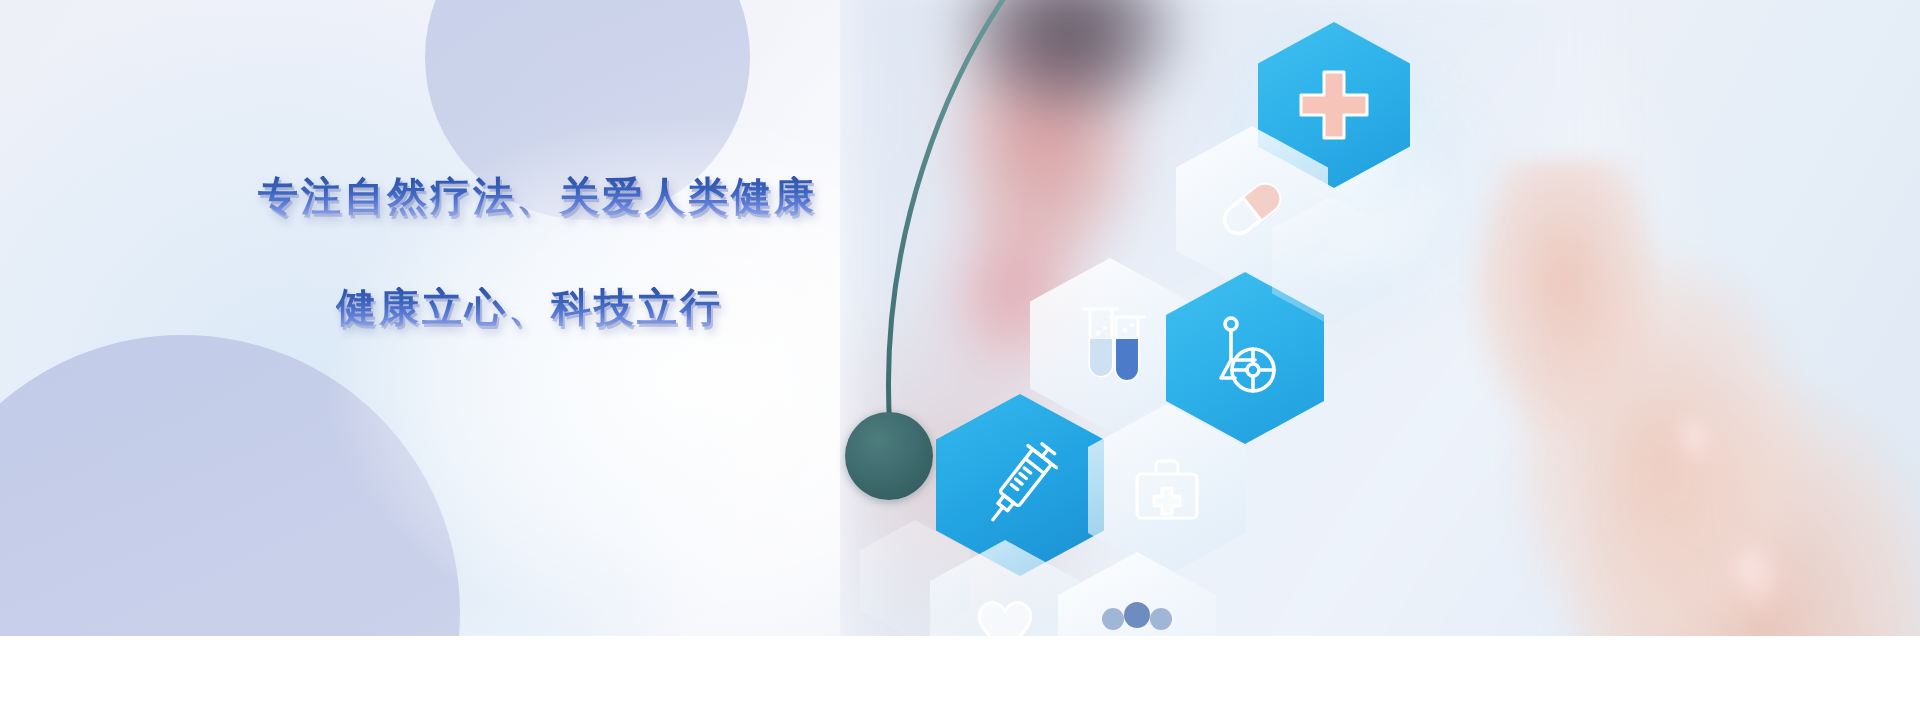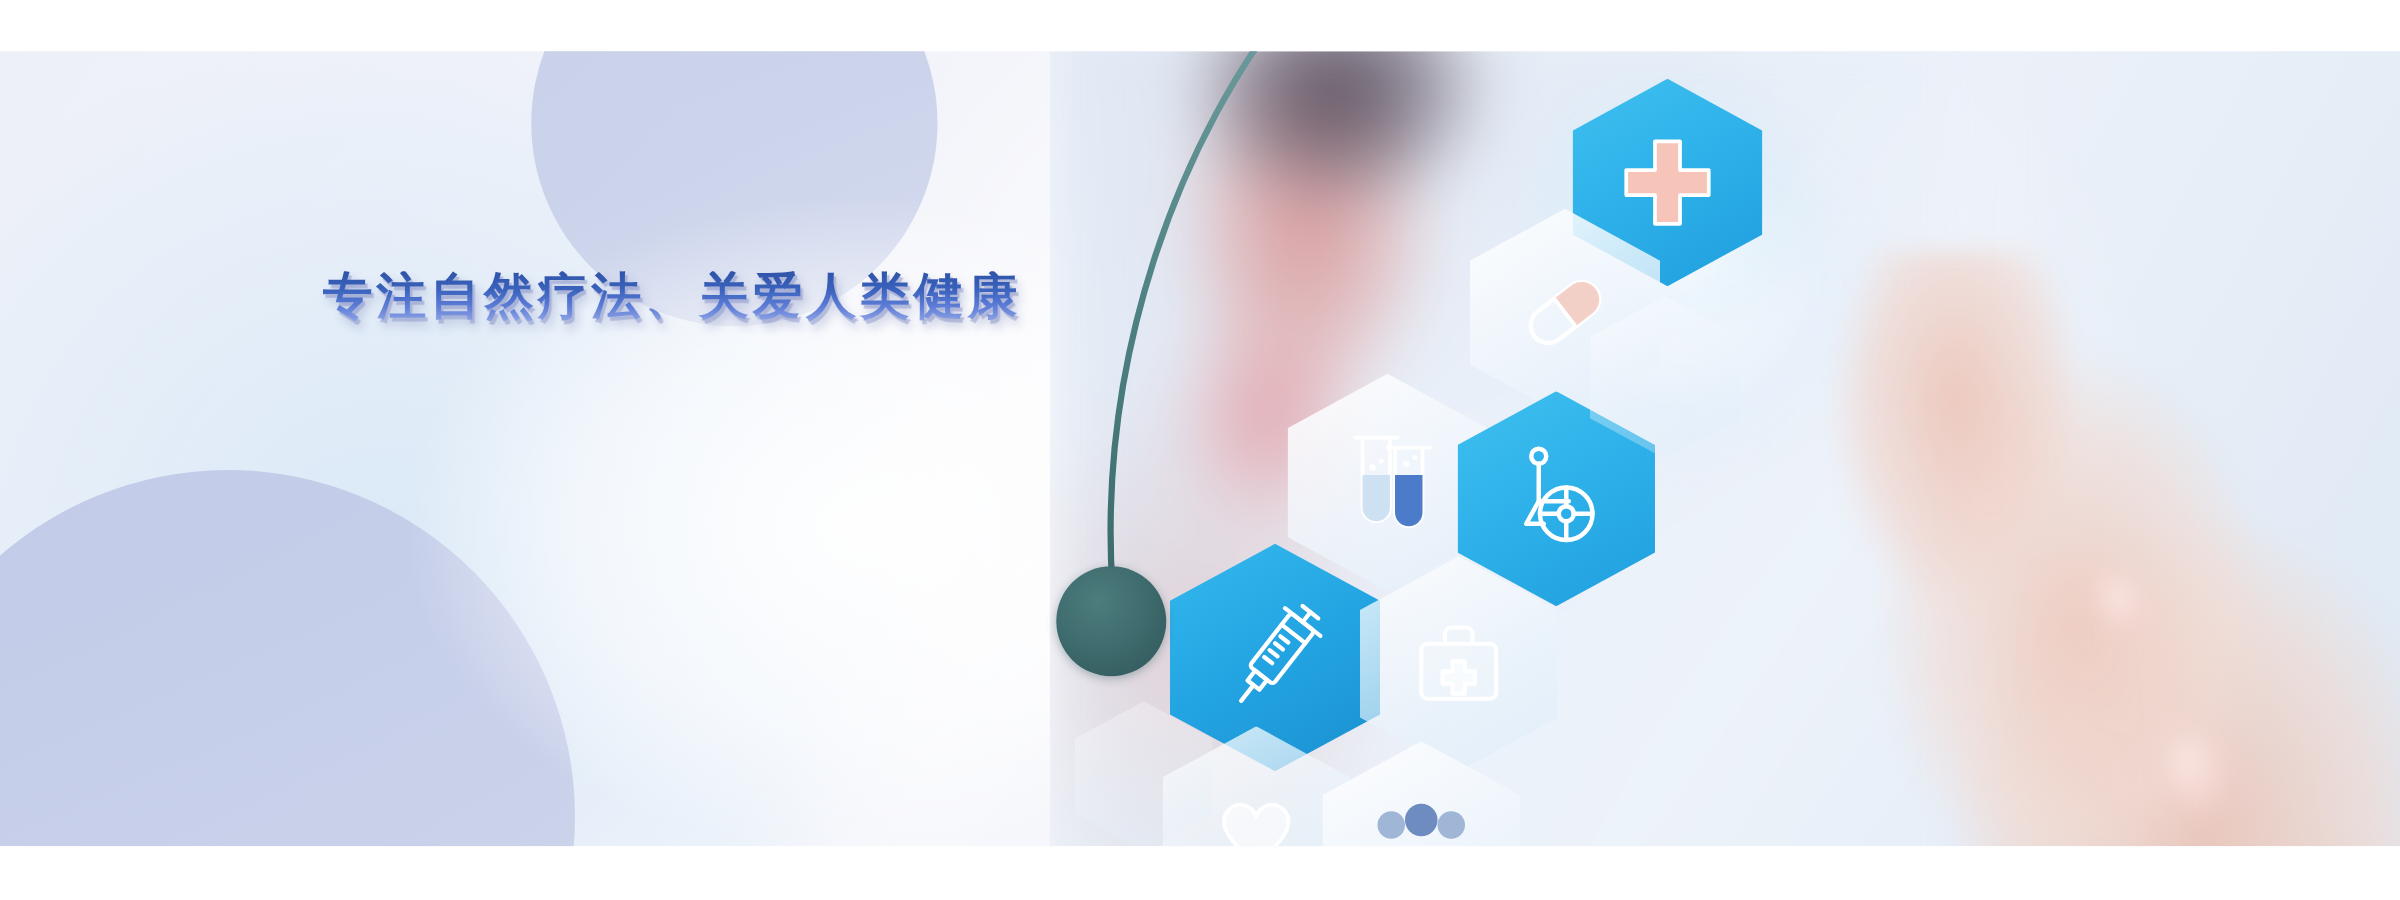--- a/index.html
+++ b/index.html
@@ -5,21 +5,20 @@
   html,body{margin:0;padding:0;background:#fff;}
   body{font-family:"Liberation Sans","DejaVu Sans",sans-serif;}
 
   #banner{
     position:relative;
     width:1920px;height:636px;
     overflow:hidden;
     background:
       radial-gradient(ellipse 900px 700px at 62% 45%, #ffffff 0%, rgba(255,255,255,0) 60%),
       linear-gradient(118deg,#eef0f8 0%,#f2f3fa 28%,#f7f8fc 48%,#eff2f9 66%,#e6eef7 82%,#dfe9f4 100%);
-    margin-top: 41px;
   }
 
   
   .deco-circle{position:absolute;border-radius:50%;}
   #circle-top{
     left:425px;top:-105px;width:325px;height:325px;
     background:linear-gradient(160deg,#c5cde9 0%,#c9d1ea 55%,#d3daee 100%);
     opacity:.92;
   }
   #circle-bottom{
@@ -129,20 +128,21 @@
 
 <div id="banner">
 
   <div class="deco-circle" id="circle-top"></div>
   <div class="deco-circle" id="circle-bottom"></div>
   <div id="circle-soft-right"></div>
   <div id="glow-center"></div>
 
   <div id="headline">
     <div class="headline-line" id="headline-line-1">专注自然疗法、关爱人类健康</div>
+    <div class="headline-line" id="headline-line-2">健康立心、科技立行</div>
   </div>
 
   <div id="photo-area">
     <div id="person-backdrop"></div>
     <div id="hand">
       <div id="nail-1"></div>
       <div id="nail-2"></div>
       <div id="nail-3"></div>
     </div>
     <div id="glow-finger"></div>

